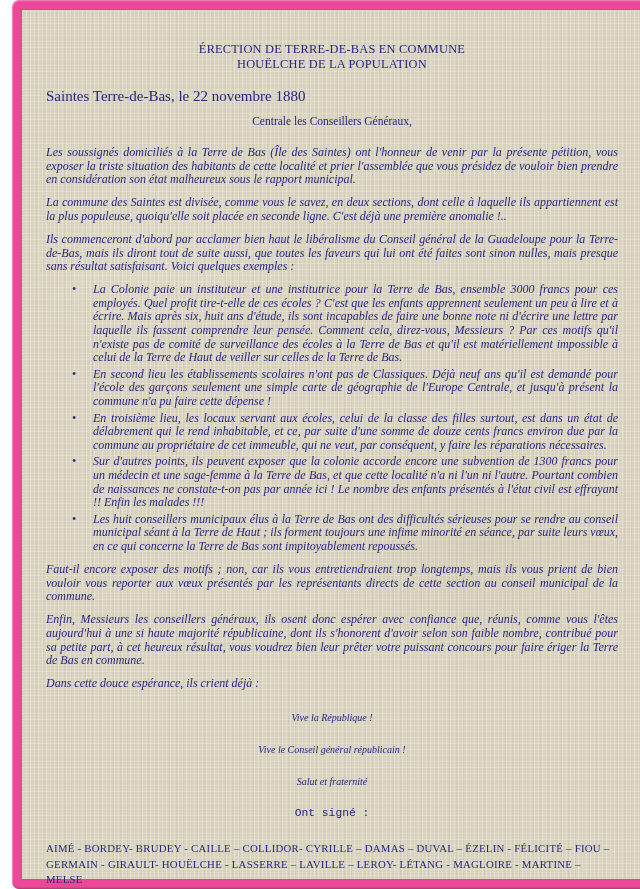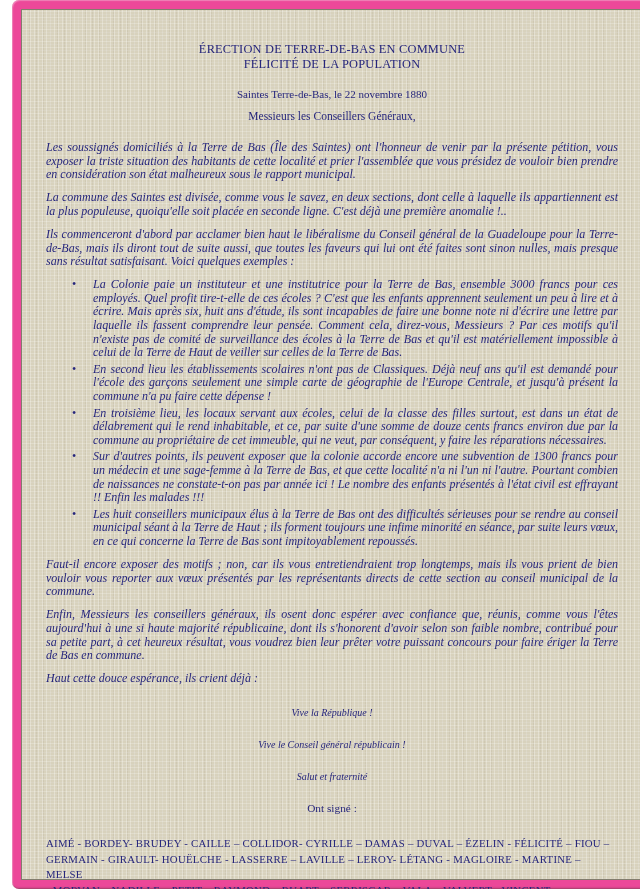--- a/index.html
+++ b/index.html
@@ -39,22 +39,22 @@
   }
   .title-block { text-align: center; margin-top: 8px; }
   .title-line {
     font-size: 12.4px;
     line-height: 15px;
     font-weight: normal;
     margin: 0;
     letter-spacing: 0.2px;
   }
   .dateline {
-    text-align: center;
-    font-size: 11px;
+    text-align: left;
+    font-size: 15px;
     margin-top: 16px;
   }
   .salutation {
     text-align: center;
     font-size: 11.5px;
     line-height: 15px;
     margin-top: 9px;
   }
   .body-text {
     margin-top: 17px;
@@ -90,62 +90,63 @@
     font-style: italic;
     font-size: 10px;
     margin: 0 0 9px 0;
     padding-top: 12px;
   }
   .signed-label {
     text-align: center;
     font-style: normal;
     font-size: 11.3px;
     margin-top: 20px;
+    font-family: Liberation Mono, monospace;
   }
   .signatures {
     margin-top: 22px;
     text-align: left;
     font-size: 10.8px;
     line-height: 15.5px;
     letter-spacing: 0.25px;
   }
 </style>
 </head>
 <body>
 
 <div class="sheet">
   <div class="inner">
 
     <div class="title-block">
       <div class="title-line">ÉRECTION DE TERRE-DE-BAS EN COMMUNE</div>
-      <div class="title-line">FÉLICITÉ DE LA POPULATION</div>
+      <div class="title-line">HOUËLCHE DE LA POPULATION</div>
     </div>
 
     <div class="dateline">Saintes Terre-de-Bas, le 22 novembre 1880</div>
 
     <div class="salutation">
-      <div>Messieurs les Conseillers Généraux,</div>
+      <div>Centrale les Conseillers Généraux,</div>
     </div>
 
     <div class="body-text">
       <p>Les soussignés domiciliés à  la Terre de Bas (Île des Saintes) ont l'honneur de venir par la présente pétition, vous exposer la triste situation des habitants de cette localité et prier l'assemblée que vous présidez de vouloir bien prendre en considération son état malheureux sous le rapport municipal.</p>
       <p>La commune des Saintes est divisée, comme vous le savez, en deux sections, dont celle à laquelle ils appartiennent est la plus populeuse, quoiqu'elle soit placée en seconde ligne. C'est déjà une première anomalie !..</p>
       <p>Ils commenceront d'abord par acclamer bien haut le libéralisme du Conseil général de la Guadeloupe pour la Terre-de-Bas, mais ils diront tout de suite aussi, que toutes les faveurs qui lui ont été faites sont sinon nulles, mais presque sans résultat satisfaisant. Voici quelques exemples :</p>
 
       <ul class="points">
         <li>La Colonie paie un instituteur et une institutrice pour la Terre de Bas, ensemble 3000 francs pour ces employés. Quel profit tire-t-elle de ces écoles ? C'est que les enfants apprennent seulement un peu à lire et à écrire. Mais après six, huit ans d'étude, ils sont incapables de faire une bonne note ni d'écrire une lettre par laquelle ils fassent comprendre leur pensée. Comment cela, direz-vous, Messieurs ? Par ces motifs qu'il n'existe pas de comité de surveillance des écoles à la Terre de Bas et qu'il est matériellement impossible à celui de la Terre de Haut de veiller sur celles de la Terre de Bas.</li>
         <li>En second lieu les établissements scolaires n'ont pas de Classiques. Déjà neuf ans qu'il est demandé pour l'école des garçons seulement une simple carte de géographie de l'Europe Centrale, et jusqu'à présent la commune n'a pu faire cette dépense !</li>
         <li>En troisième lieu, les locaux servant aux écoles, celui de la classe des filles surtout, est dans un état de délabrement qui le rend inhabitable, et ce, par suite d'une somme de douze cents francs environ due par la commune au propriétaire de cet immeuble, qui ne veut, par conséquent, y faire les réparations nécessaires.</li>
         <li>Sur d'autres points, ils peuvent exposer que la colonie accorde encore une subvention de 1300 francs pour un médecin et une sage-femme à la Terre de Bas, et que cette localité n'a ni l'un ni l'autre. Pourtant combien de naissances ne constate-t-on pas par année ici ! Le nombre des enfants présentés à l'état civil est effrayant !! Enfin les malades !!!</li>
         <li>Les huit conseillers municipaux élus à la Terre de Bas ont des difficultés sérieuses pour se rendre au conseil municipal séant à la Terre de Haut ; ils forment toujours une infime minorité en séance, par suite leurs vœux, en ce qui concerne la Terre de Bas sont impitoyablement repoussés.</li>
       </ul>
 
       <p>Faut-il encore exposer des motifs ; non, car ils vous entretiendraient trop longtemps, mais ils vous prient de bien vouloir vous reporter aux vœux présentés par les représentants directs de cette section au conseil municipal de la commune.</p>
       <p>Enfin, Messieurs les conseillers généraux, ils osent donc espérer avec confiance que, réunis, comme vous l'êtes aujourd'hui à une si haute majorité républicaine, dont ils s'honorent d'avoir selon son faible nombre, contribué pour sa petite part, à cet heureux résultat, vous voudrez bien leur prêter votre puissant concours pour faire ériger la Terre de Bas en commune.</p>
-      <p>Haut cette douce espérance, ils crient déjà :</p>
+      <p>Dans cette douce espérance, ils crient déjà :</p>
     </div>
 
     <div class="acclamation">Vive la République !</div>
     <div class="acclamation">Vive le Conseil général républicain !</div>
     <div class="acclamation">Salut et fraternité</div>
 
     <div class="signed-label">Ont signé :</div>
 
     <div class="signatures">
       <div>AIMÉ - BORDEY- BRUDEY - CAILLE – COLLIDOR-  CYRILLE – DAMAS – DUVAL – ÉZELIN -  FÉLICITÉ – FIOU –</div>

